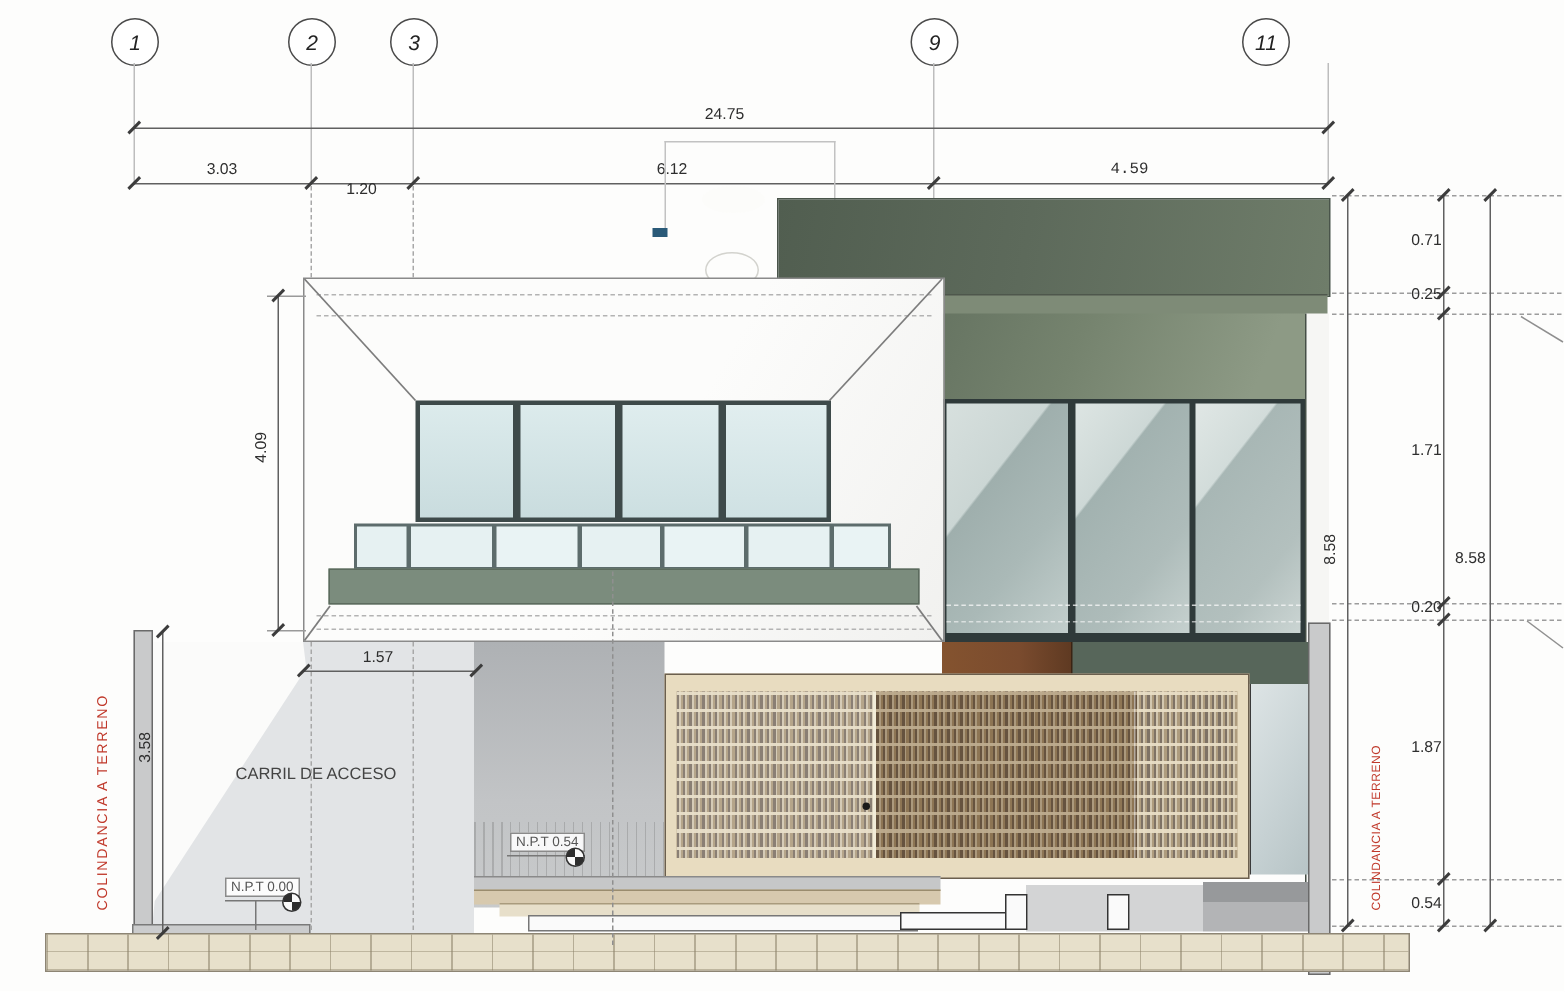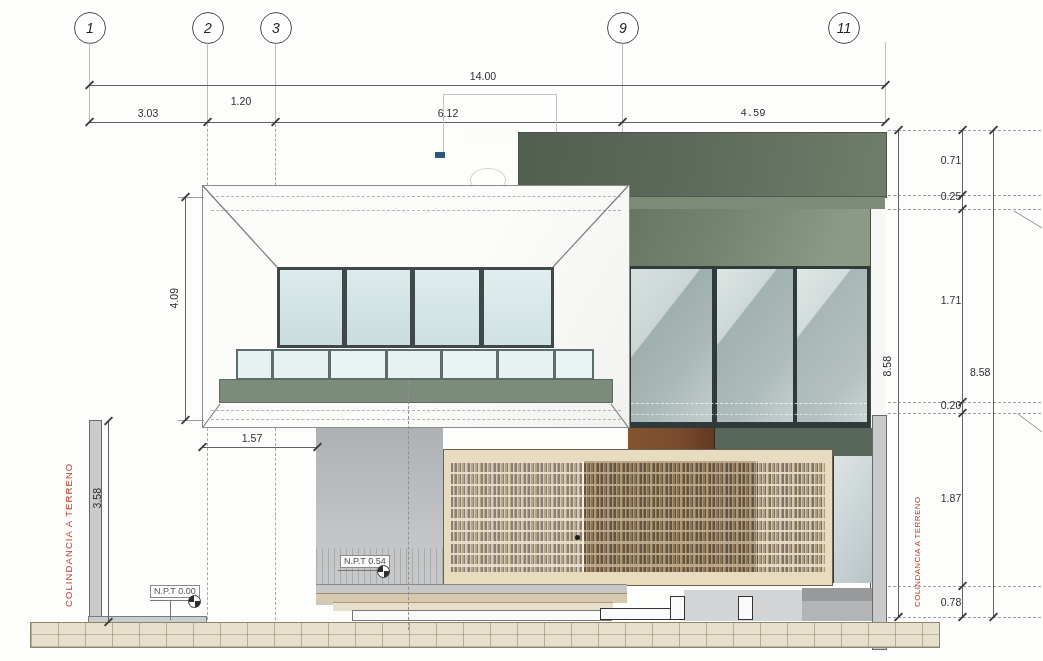--- a/index.html
+++ b/index.html
@@ -50,24 +50,24 @@
   <div class="bubble" style="left:828px;top:12px;">
       <span>11</span>
     </div>
   <div class="stem" style="left:89px;top:42px;height:81px;"></div>
   <div class="stem" style="left:207px;top:42px;height:81px;"></div>
   <div class="stem" style="left:275px;top:42px;height:81px;"></div>
   <div class="stem" style="left:622px;top:42px;height:90px;"></div>
   <div class="stem" style="left:885px;top:42px;height:81px;"></div>
 
   <div class="hl" style="left:89px;top:85px;width:796px;"></div>
-  <div class="lbl cx" style="left:483px;top:70px;">14.00</div>
+  <div class="lbl cx" style="left:483px;top:70px;">24.75</div>
   <div class="hl" style="left:89px;top:122px;width:796px;"></div>
   <div class="lbl cx" style="left:148px;top:107px;">3.03</div>
-  <div class="lbl cx" style="left:241px;top:95px;">1.20</div>
+  <div class="lbl cx" style="left:241px;top:120px;">1.20</div>
   <div class="lbl cx" style="left:448px;top:107px;">6.12</div>
   <div class="lbl cx" style="left:753px;top:107px;font-family:Liberation Mono, monospace;">4.59</div>
 
   <div class="abs" style="left:443px;top:94px;width:112px;height:60px;border:1px solid #c2c2c2;border-bottom:none;"></div>
   <div class="abs" style="left:435px;top:152px;width:10px;height:6px;background:var(--selection-blue,#2a5a78);"></div>
 
   <div class="abs" style="left:518px;top:132px;width:367px;height:64px;background:linear-gradient(100deg,#515e50 0%,#5d6a5b 45%,#6f7d6a 100%);border:1px solid #49544a;"></div>
   <div class="abs" style="left:518px;top:196px;width:367px;height:13px;background:var(--parapet-band,#7e8b77);border-top:1px solid #4e574c;border-bottom:1px solid #4e574c;"></div>
   <div class="abs" style="left:518px;top:209px;width:352px;height:57px;background:linear-gradient(112deg,#5f6d5c 15%,#75836e 55%,#8d9a85 90%);border-left:1px solid #49544a;"></div>
   <div class="abs" style="left:870px;top:209px;width:15px;height:411px;background:#f6f6f4;border-left:1px solid #454f46;"></div>
@@ -107,20 +107,24 @@
       <div class="abs" style="left:95px;top:2px;width:54px;height:27px;background:#e9f3f4;"></div>
       <div class="abs" style="left:152px;top:2px;width:52px;height:27px;background:#e6f1f2;"></div>
       <div class="abs" style="left:207px;top:2px;width:53px;height:27px;background:#e9f3f4;"></div>
       <div class="abs" style="left:263px;top:2px;width:54px;height:27px;background:#e6f1f2;"></div>
       <div class="abs" style="left:320px;top:2px;width:36px;height:27px;background:#e9f3f4;"></div>
     </div>
 
     <div class="abs" style="left:16px;top:193px;width:394px;height:24px;background:var(--balcony-green,#7b8c7d);border:1px solid #5c6b5e;box-sizing:border-box;"></div>
   </div>
 
+  <div class="abs" style="left:101px;top:428px;width:215px;height:194px;background:#e2e4e6;">
+    <div class="abs" style="left:0;top:0;width:100%;height:100%;background:#fbfbfa;clip-path:polygon(0 0,47% 0,48% 9%,1% 89%,0 100%);"></div>
+    <div class="lbl" style="left:56px;top:82px;font-size:11px;color:#444;">CARRIL DE ACCESO</div>
+  </div>
 
   <div class="abs" style="left:316px;top:428px;width:127px;height:177px;background:linear-gradient(180deg,#aeb1b4 0%,#c2c4c6 60%,#c8cacb 100%);">
     <div class="abs" style="left:0;top:120px;width:127px;height:38px;background:repeating-linear-gradient(90deg,rgba(100,100,100,.28) 0 1px,transparent 1px 6px);"></div>
   </div>
 
   <div class="abs" style="left:443px;top:449px;width:390px;height:137px;background:var(--louver-tan,#e8dcc0);border:1px solid #6b5f4e;box-sizing:border-box;">
     <div class="abs" style="left:7px;top:11px;width:374px;height:111px;background:
         repeating-linear-gradient(180deg,rgba(232,220,192,.95) 0 2px,transparent 2px 11.5px),
         repeating-linear-gradient(90deg,#6f6152 0 1.5px,#cfc2a8 1.5px 2.8px,#a6916f 2.8px 4.3px);">
       <div class="abs" style="left:0;top:0;width:133px;height:111px;background:rgba(235,235,235,.22);"></div>
@@ -183,21 +187,21 @@
   <div class="dashH" style="left:888px;top:586px;width:153px;"></div>
   <div class="dashH" style="left:888px;top:617px;width:153px;"></div>
   <div class="vl" style="left:898px;top:130px;height:487px;"></div>
   <div class="lbl vtxt" style="left:881px;top:356px;">8.58</div>
   <div class="vl" style="left:962px;top:130px;height:487px;"></div>
   <div class="lbl cx" style="left:951px;top:154px;">0.71</div>
   <div class="lbl cx" style="left:951px;top:190px;">0.25</div>
   <div class="lbl cx" style="left:951px;top:294px;">1.71</div>
   <div class="lbl cx" style="left:951px;top:399px;">0.20</div>
   <div class="lbl cx" style="left:951px;top:492px;">1.87</div>
-  <div class="lbl cx" style="left:951px;top:596px;">0.78</div>
+  <div class="lbl cx" style="left:951px;top:596px;">0.54</div>
   <div class="vl" style="left:993px;top:130px;height:487px;"></div>
   <div class="lbl" style="left:970px;top:366px;">8.58</div>
 
   <div class="abs">
     <i class="tk" style="left:84px;top:84px;"></i>
     <i class="tk" style="left:880px;top:84px;"></i>
     <i class="tk" style="left:84px;top:121px;"></i>
     <i class="tk" style="left:202px;top:121px;"></i>
     <i class="tk" style="left:270px;top:121px;"></i>
     <i class="tk" style="left:617px;top:121px;"></i>

